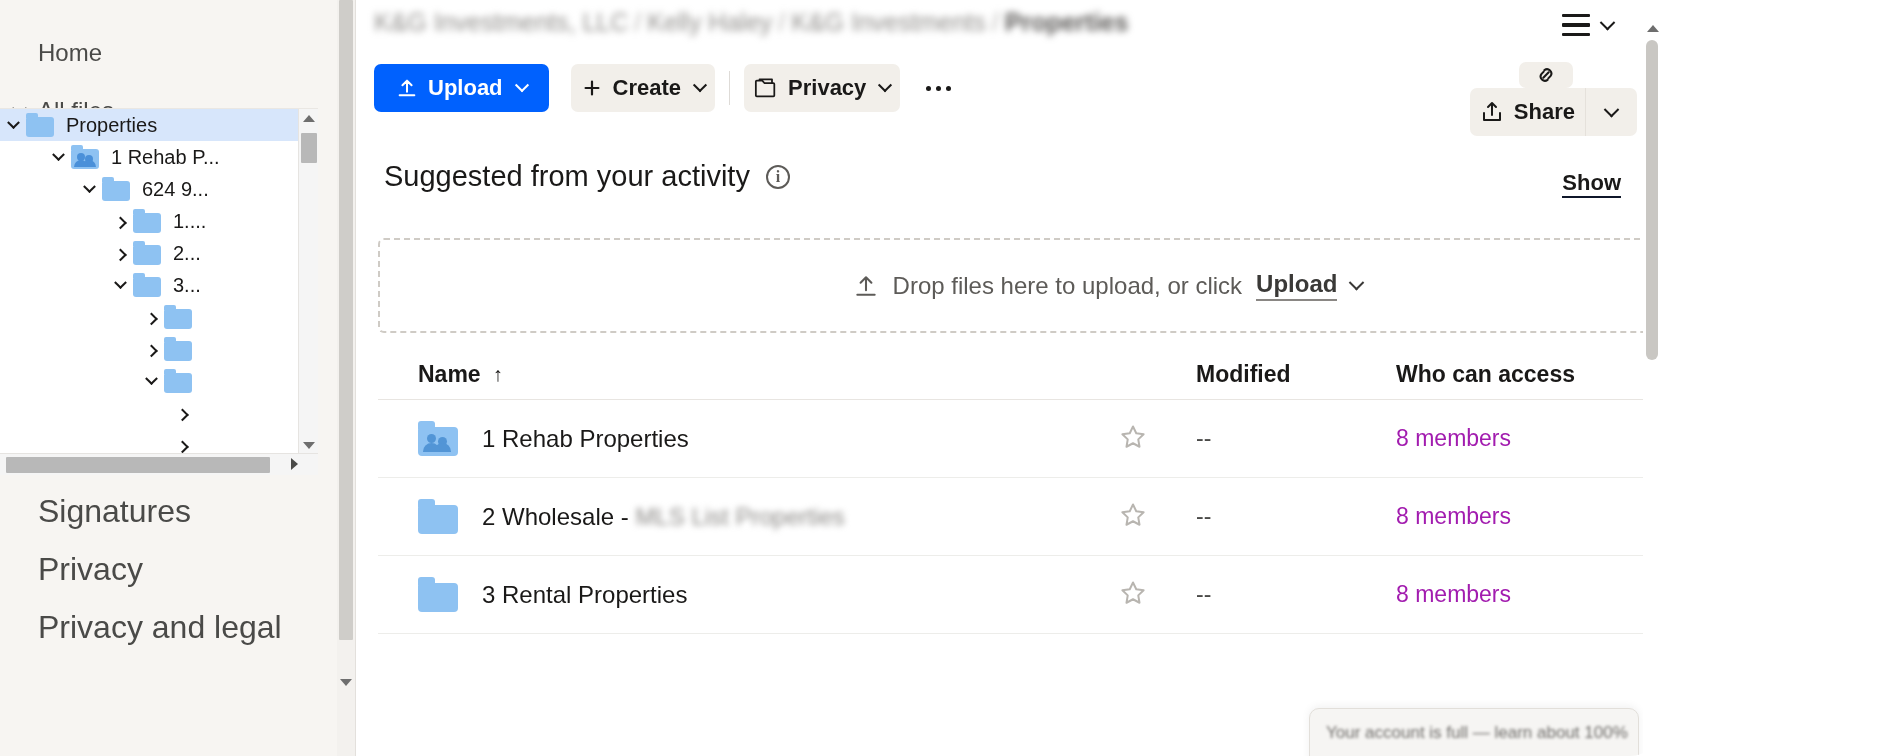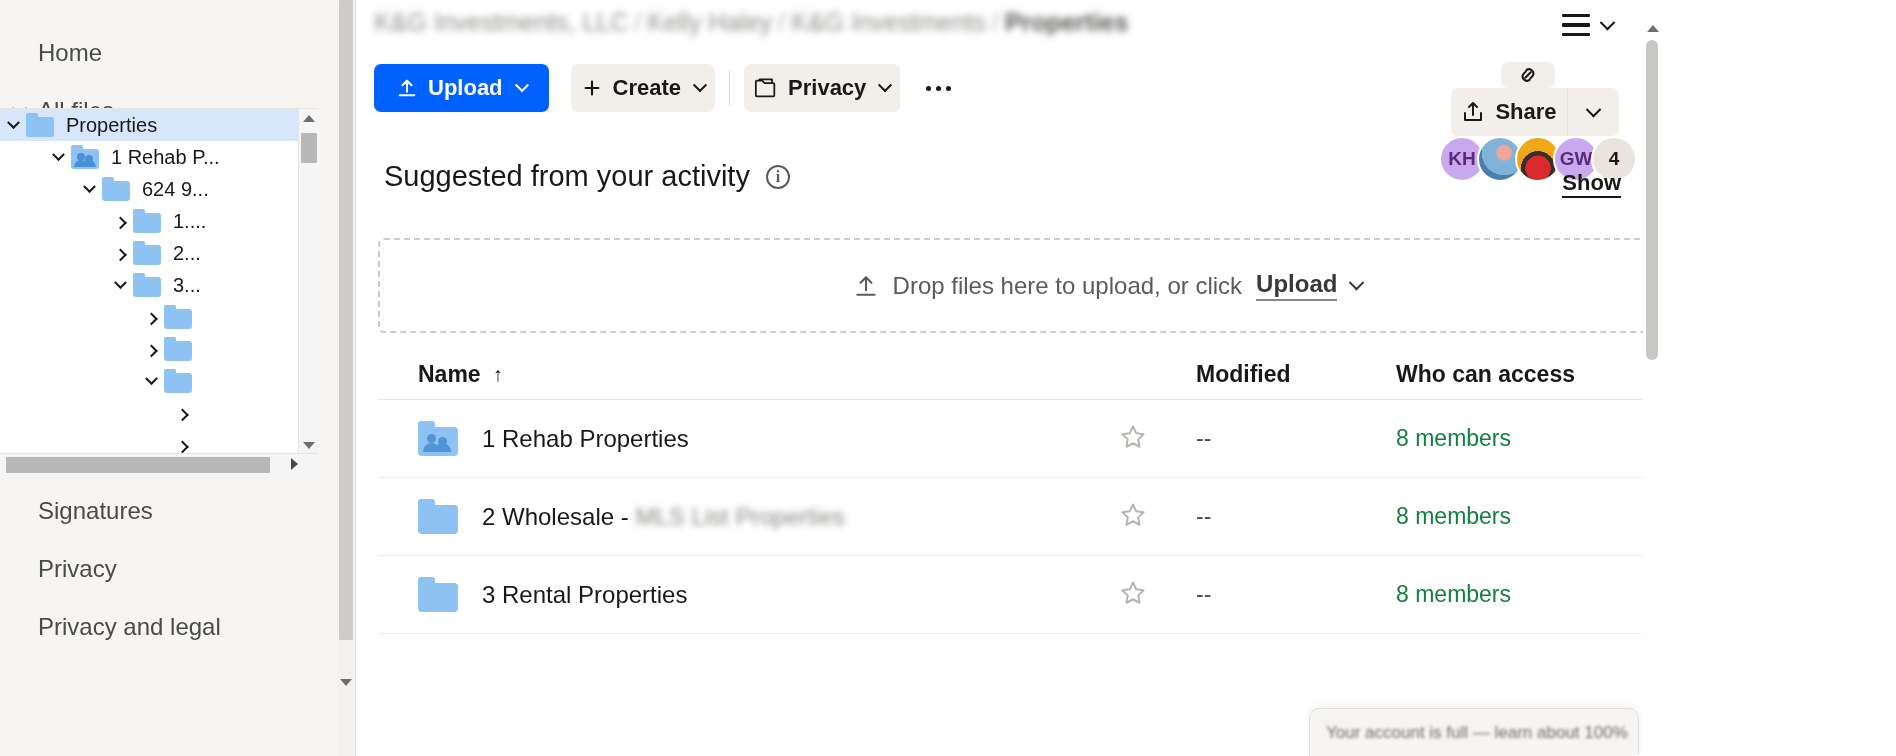--- a/index.html
+++ b/index.html
@@ -111,21 +111,21 @@
   .tsb-h .thumb {
     position: absolute; left: 6px; top: 3px; width: 264px; height: 16px;
     background: #b8b8b8; border-radius: 1px;
   }
   .tsb-h .arw-r {
     position: absolute; right: 20px; top: 4px;
     width:0;height:0;border-top:6px solid transparent;border-bottom:6px solid transparent;border-left:7px solid #4a4a48;
   }
 
   .nav-bottom { position: absolute; left: 0; top: 482px; width: 356px; }
-  .nav-bottom .nav-row { font-size: 24px; color: #4a4a48; padding-left: 38px; }
+  .nav-bottom .nav-row { font-size: 32px; color: #4a4a48; padding-left: 38px; }
 
   
   .side-sb {
     position: absolute; right: 0; top: 0; width: 18px; height: 756px;
     background: #f3f1ee;
   }
   .side-sb .thumb {
     position: absolute; left: 2px; top: 0; width: 14px; height: 640px;
     background: #cfcdc9; border-radius: 1px;
   }
@@ -259,21 +259,21 @@
   .th-who { width: 320px; cursor: pointer; }
   .sort-arrow { font-size: 20px; }
   .trow {
     display: flex; align-items: center; height: 78px;
     border-bottom: 1px solid #ededea; padding-left: 40px;
     cursor: pointer;
   }
   .c-name { width: 700px; display: flex; align-items: center; gap: 22px; font-size: 24px; color: #1a1918; }
   .c-star { width: 78px; display: flex; align-items: center; }
   .c-mod { width: 200px; font-size: 23px; color: #4a4a48; }
-  .c-who { width: 320px; font-size: 23px; color: #15803d; }
+  .c-who { width: 320px; font-size: 23px; color: #a21caf; }
   .rowfolder { width: 42px; height: 34px; position: relative; flex: 0 0 42px; }
   .rowfolder i {
     position: absolute; left: 0; top: 5px; width: 40px; height: 29px;
     background: #8ec2f2; border-radius: 3px 4px 4px 4px;
   }
   .rowfolder i:before {
     content: ""; position: absolute; left: 0; top: -6px;
     width: 17px; height: 8px; background: #8ec2f2; border-radius: 3px 3px 0 0;
   }
   .rowfolder.shared u {
@@ -547,33 +547,20 @@
               <path d="M4 13v7h16v-7"></path>
             </svg>
           </span>
           <span>Share</span>
         </div>
         <div class="cap">
           <span class="chev-sm"></span>
         </div>
       </div>
 
-      <div class="avatars">
-        <div class="av purple">
-            <span>KH</span>
-          </div>
-        <div class="av p1"></div>
-        <div class="av p2"></div>
-        <div class="av purple">
-            <span>GW</span>
-          </div>
-        <div class="av count">
-            <span>4</span>
-          </div>
-      </div>
     </div>
 
     <div class="sug">
       <div class="sug-title">Suggested from your activity</div>
       <div class="info-i">
           <span>i</span>
         </div>
     </div>
     <div class="show-link">Show</div>
 

